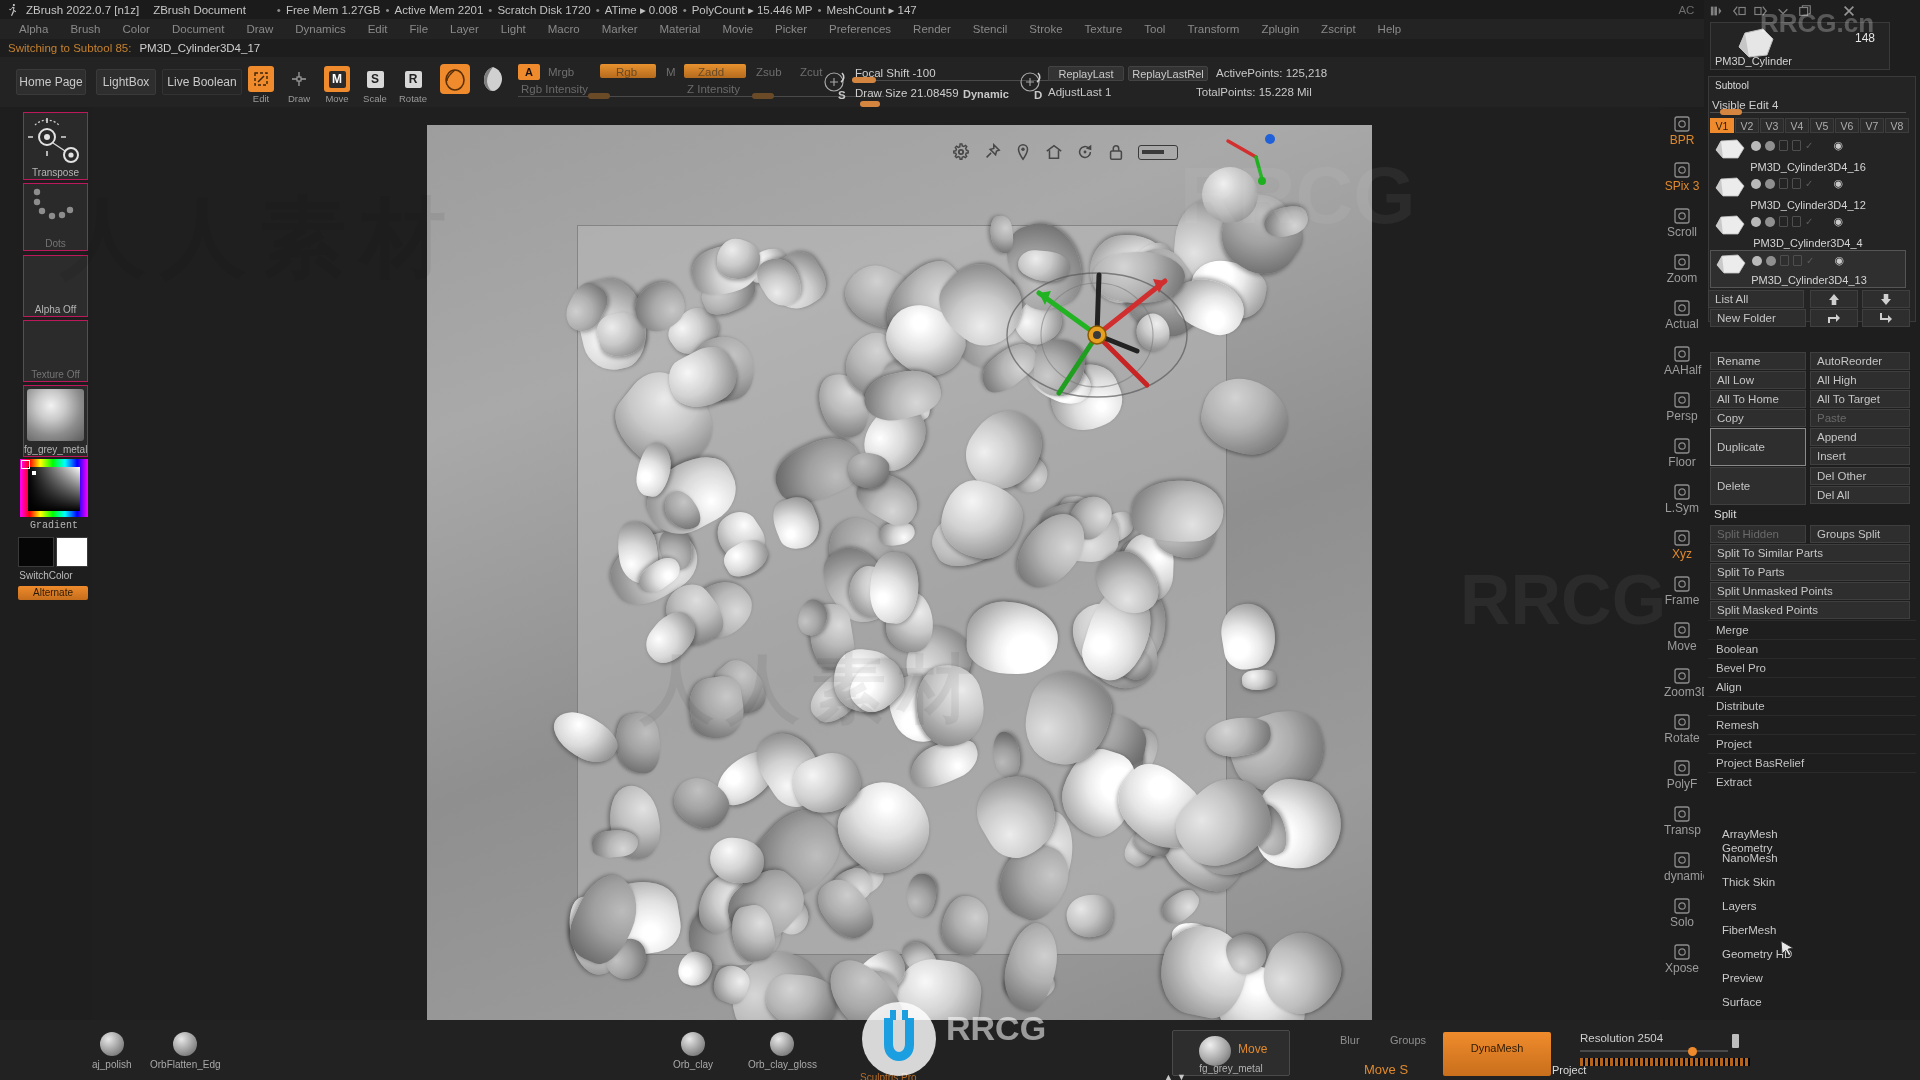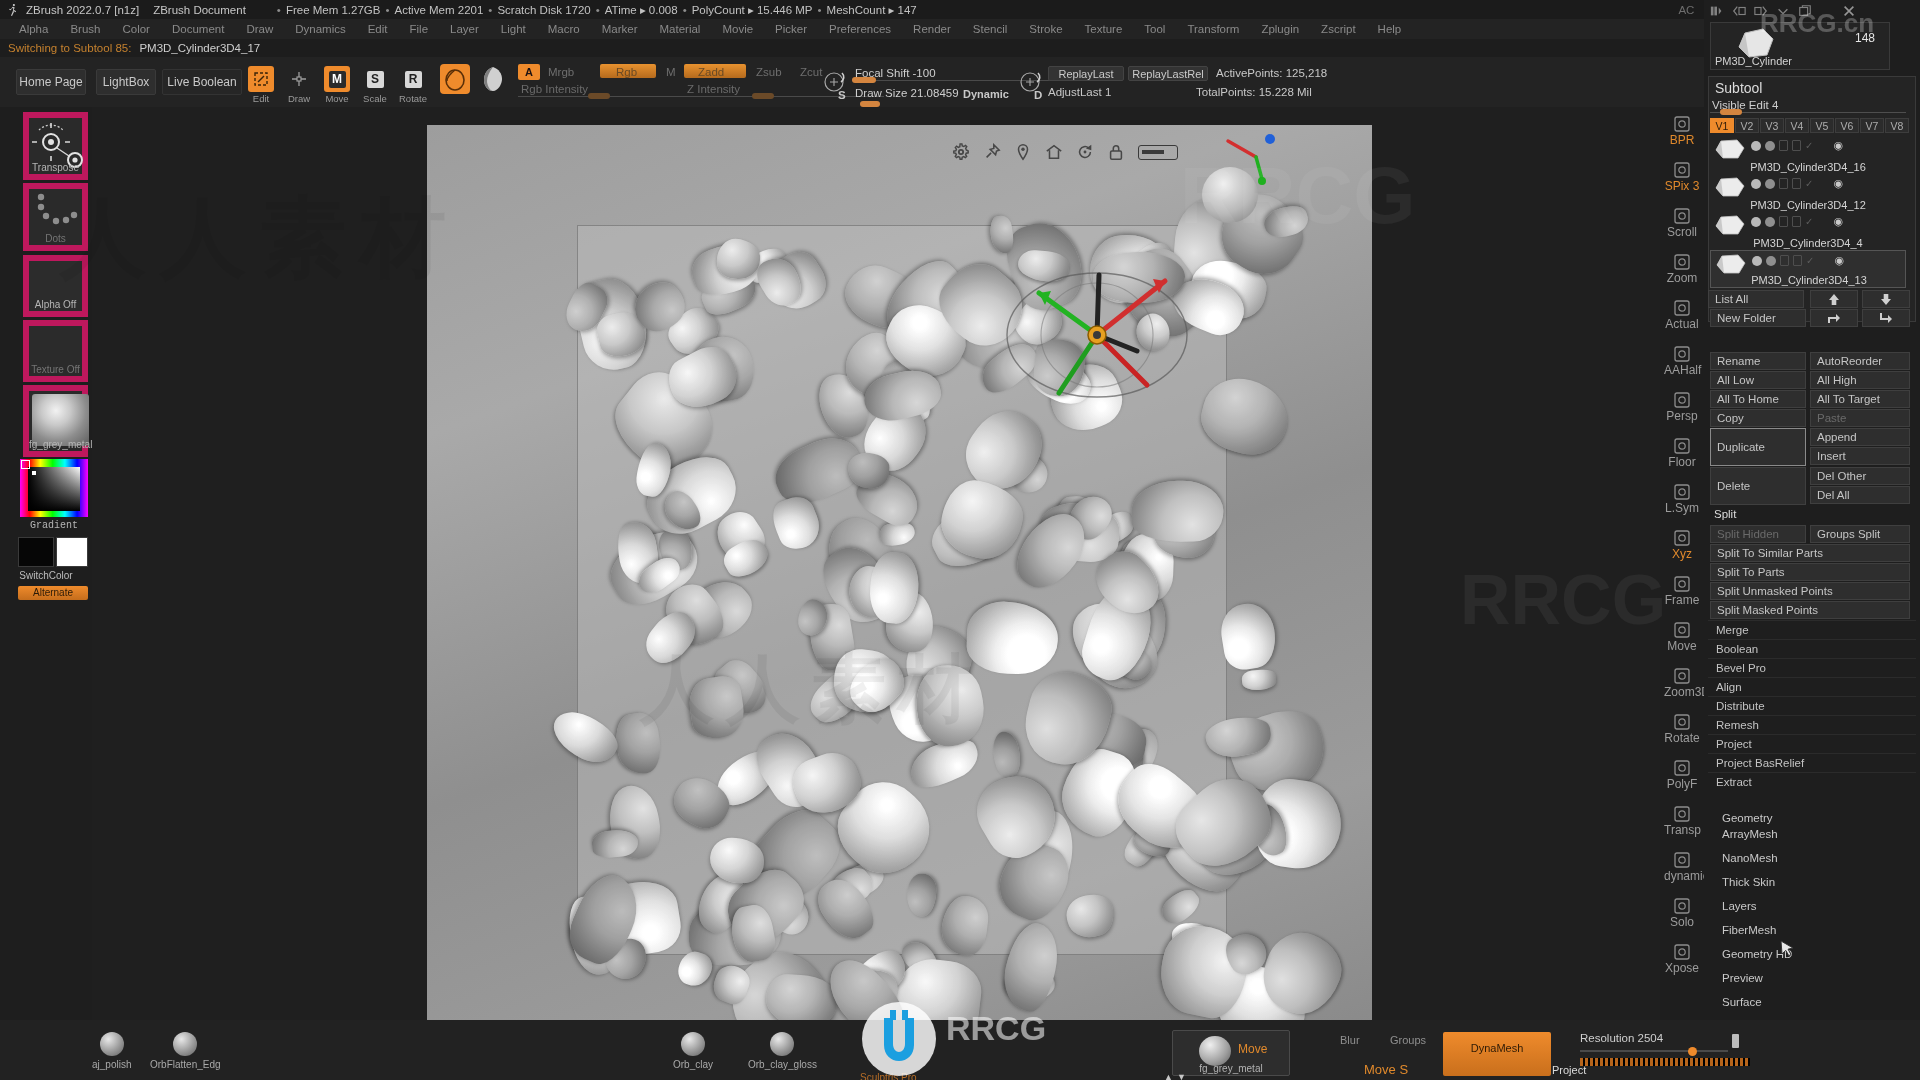--- a/index.html
+++ b/index.html
@@ -62,21 +62,21 @@
   .slider.dim .sknob{background:#6b4a28;}
 
   .smallbtn{position:absolute;height:15px;background:#333;border:1px solid #434343;border-radius:2px;
      color:#cacaca;font-size:11px;display:flex;align-items:center;justify-content:center;padding:0 6px;}
   .plaintxt{position:absolute;font-size:11.5px;color:#c8c8c8;white-space:nowrap;}
   .dimtxt{position:absolute;font-size:11.5px;color:#6e6e6e;white-space:nowrap;}
   .orangechip{position:absolute;height:14px;border-radius:2px;background:linear-gradient(#e8922f,#b56a1d);}
 
   
   .leftshelf{position:absolute;left:0;top:107px;width:92px;height:973px;background:#1e1e1e;}
-  .lcell{position:absolute;left:23px;width:65px;background:#2a2a2a;border:6px solid #be185d;}
+  .lcell{position:absolute;left:23px;width:65px;background:#2a2a2a;border:1px solid #be185d;}
   .lcell .cap{position:absolute;left:0;bottom:1px;width:100%;text-align:center;font-size:10px;color:#b5b5b5;}
   .lcell .cap.dim{color:#747474;}
 
   
   .canvaswrap{position:absolute;left:92px;top:107px;width:1568px;height:913px;background:#1f1f1f;overflow:hidden;}
   .doc{position:absolute;left:335px;top:18px;width:945px;height:900px;
     background:linear-gradient(160deg,#9d9d9d 0%,#a9a9a9 25%,#8f8f8f 55%,#9b9b9b 80%,#8a8a8a 100%);}
   .plane{position:absolute;left:150px;top:100px;width:650px;height:730px;
      background:rgba(190,190,190,.45);border:1px solid rgba(90,90,90,.5);}
   .rock{position:absolute;border-radius:42% 58% 46% 54%/52% 44% 56% 48%;
@@ -97,21 +97,21 @@
   .railitem .rl.acc{color:#e0892c;}
 
   
   .rpanel{position:absolute;left:1704px;top:0px;width:216px;height:1080px;background:#1e1e1e;}
   .rp-top{position:absolute;left:0;top:0;width:216px;height:22px;display:flex;align-items:center;gap:8px;padding-left:6px;}
   .rp-top .ic{width:14px;height:14px;opacity:.8;}
   .toolslot{position:absolute;left:6px;top:22px;width:180px;height:48px;background:#242424;border:1px solid #3a3a3a;}
   .toolslot .num{position:absolute;right:14px;top:8px;font-size:12px;color:#e6e6e6;}
   .toolslot .nm{position:absolute;left:4px;bottom:2px;font-size:11px;color:#d2d2d2;}
   .rbox{position:absolute;left:4px;width:208px;background:#242424;border:1px solid #3a3a3a;}
-  .rhead{font-size:14px;color:#dcdcdc;padding:3px 6px;}
+  .rhead{font-size:10px;color:#dcdcdc;padding:3px 6px;}
   .rslider{position:absolute;height:16px;left:6px;width:196px;}
   .rslider .t{position:absolute;left:0;top:13px;width:100%;height:1px;background:#4e4e4e;}
   .rslider .k{position:absolute;left:10px;top:10px;width:22px;height:6px;border-radius:3px;background:#d4853f;}
   .rslider .x{position:absolute;left:2px;top:0;font-size:11.5px;color:#cfcfcf;}
   .vrow{position:absolute;left:6px;display:flex;gap:1px;}
   .vbtn{width:24px;height:15px;background:#2c2c2c;border:1px solid #3d3d3d;font-size:10.5px;color:#adadad;
      display:flex;align-items:center;justify-content:center;}
   .vbtn.on{background:#ef8b2c;color:#2a1a08;border-color:#ef8b2c;}
   .strow{position:absolute;left:6px;width:196px;height:38px;}
   .strow.sel{background:#2f2f2f;border:1px solid #555;}
@@ -952,21 +952,21 @@
         <div class="rlistitem">Boolean</div>
         <div class="rlistitem">Bevel Pro</div>
         <div class="rlistitem">Align</div>
         <div class="rlistitem">Distribute</div>
         <div class="rlistitem">Remesh</div>
         <div class="rlistitem">Project</div>
         <div class="rlistitem">Project BasRelief</div>
         <div class="rlistitem">Extract</div>
       </div>
     <div id="sections-list">
-        <div class="rsub" style="top: 808px;">Geometry</div>
+        <div class="rsub" style="top: 838px;">Geometry</div>
         <div class="rsub" style="top: 824px;">ArrayMesh</div>
         <div class="rsub" style="top: 848px;">NanoMesh</div>
         <div class="rsub" style="top: 872px;">Thick Skin</div>
         <div class="rsub" style="top: 896px;">Layers</div>
         <div class="rsub" style="top: 920px;">FiberMesh</div>
         <div class="rsub" style="top: 944px;">Geometry HD</div>
         <div class="rsub" style="top: 968px;">Preview</div>
         <div class="rsub" style="top: 992px;">Surface</div>
         <div class="rsub" style="top: 1016px;">Deformation</div>
         <div class="rsub" style="top: 1040px;">Masking</div>

